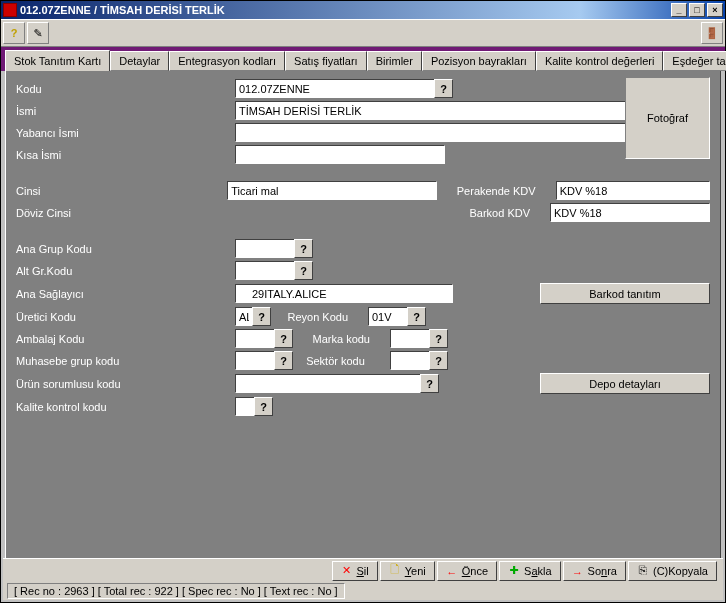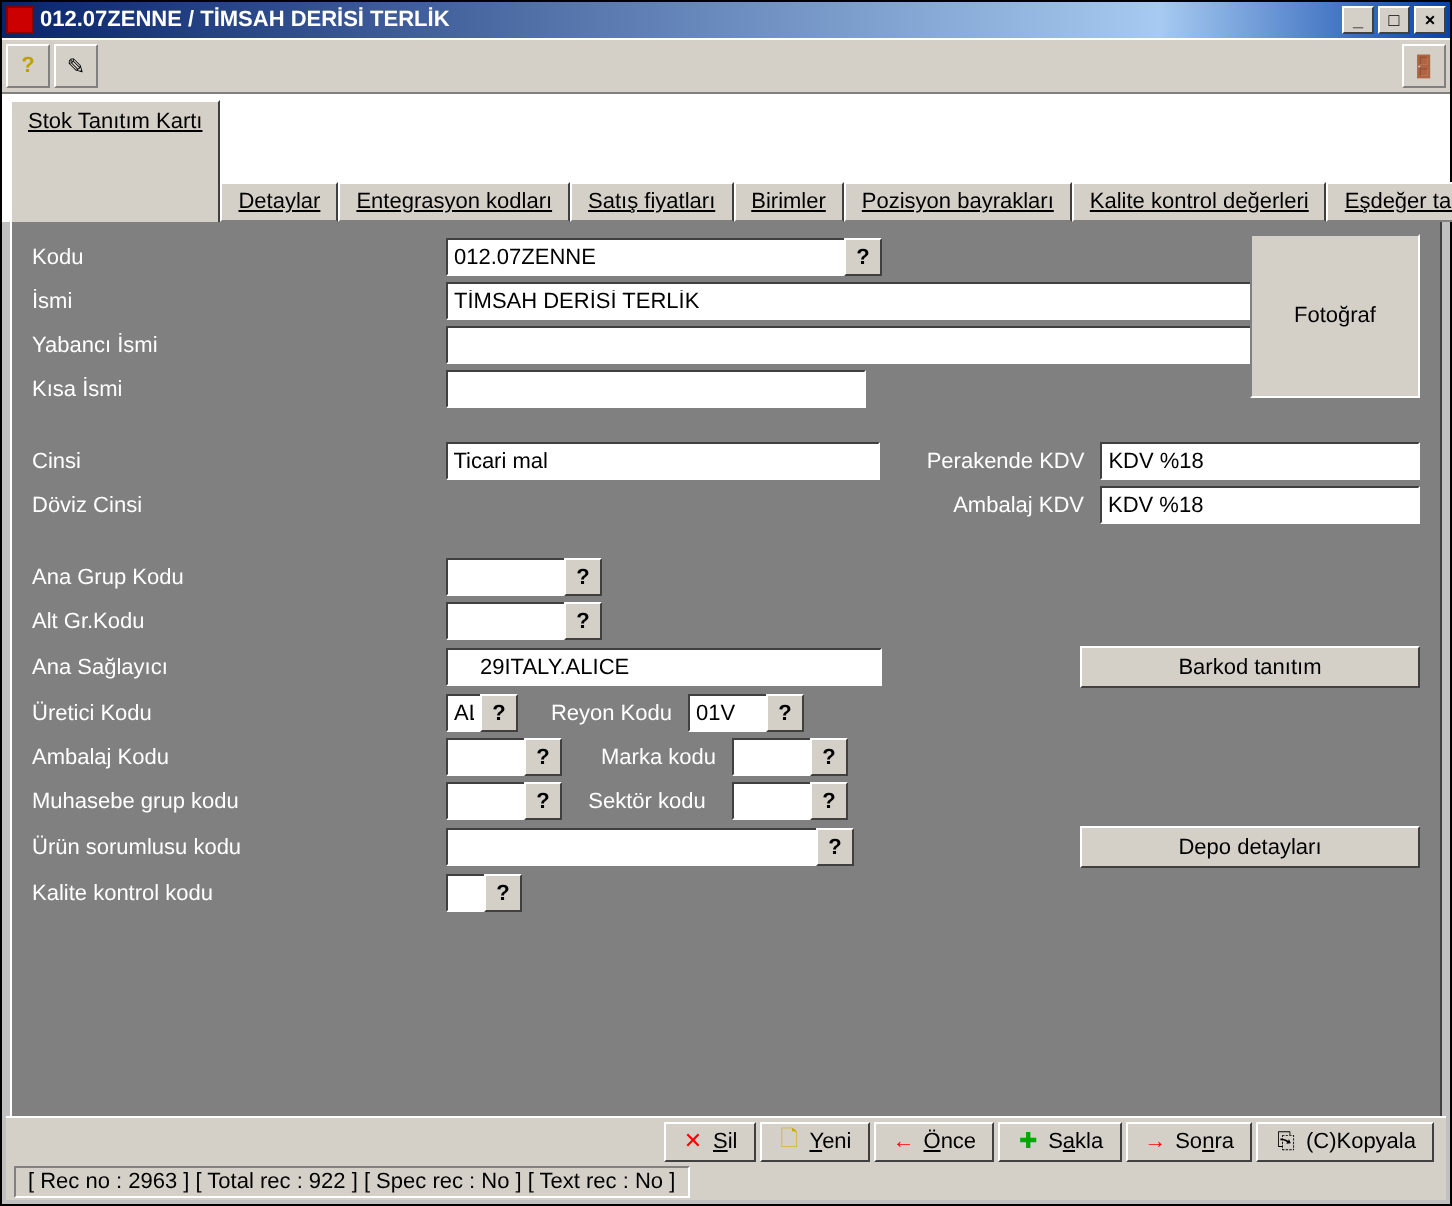--- a/index.html
+++ b/index.html
@@ -9,32 +9,32 @@
 
 .titlebar { background: linear-gradient(to right, #08246b, #a6caf0 80%, #0842a8); height: 18px; display: flex; align-items: center; padding: 0 2px; color: #fff; font-weight: bold; }
 .title-icon { width: 14px; height: 14px; background: #c00; margin-right: 3px; border: 1px solid #800; }
 .title-text { flex: 1; }
 .winbtn { width: 16px; height: 14px; background: #d4d0c8; border-top: 1px solid #fff; border-left: 1px solid #fff; border-right: 1px solid #404040; border-bottom: 1px solid #404040; margin-left: 2px; display: flex; align-items: center; justify-content: center; font-size: 9px; font-family: "Marlett", sans-serif; color: #000; font-weight: bold; cursor: pointer; }
 
 .toolbar { height: 28px; background: #d4d0c8; border-top: 1px solid #fff; border-bottom: 1px solid #808080; display: flex; align-items: center; padding: 2px; }
 .tbtn { width: 22px; height: 22px; border-top: 1px solid #fff; border-left: 1px solid #fff; border-right: 1px solid #808080; border-bottom: 1px solid #808080; display: flex; align-items: center; justify-content: center; margin-right: 2px; background: #d4d0c8; cursor: pointer; }
 .tbtn.right { margin-left: auto; margin-right: 0; }
 
-.tabs { display: flex; padding: 4px 4px 0 4px; background: #ffffff; text-decoration: underline; }
-.tab { background: #d4d0c8; padding: 3px 8px; border-top: 1px solid #fff; border-left: 1px solid #fff; border-right: 1px solid #404040; margin-right: 0; font-size: 11px; cursor: pointer; position: relative; white-space: nowrap; margin-top: 40px; }
+.tabs { display: flex; padding: 4px 4px 0 4px; background: #701a75; }
+.tab { background: #d4d0c8; padding: 3px 8px; border-top: 1px solid #fff; border-left: 1px solid #fff; border-right: 1px solid #404040; margin-right: 0; font-size: 11px; cursor: pointer; position: relative; white-space: nowrap; }
 .tab.active { background: #d4d0c8; z-index: 2; padding-top: 4px; margin-top: -1px; }
 .tab:not(.active) { background: #d4d0c8; border-bottom: 1px solid #808080; }
 
 .form-area { background: #808080; padding: 8px 10px; height: 489px; color: #fff; position: relative; margin: 0 4px; border-left: 1px solid #fff; border-right: 1px solid #404040; border-bottom: 1px solid #404040; }
 
 .row { display: flex; align-items: center; margin-bottom: 3px; min-height: 19px; }
 .lbl { width: 207px; color: #fff; }
 .lbl2 { width: 130px; color: #fff; text-align: right; padding-right: 8px;}
 .lbl-mid { color: #fff; padding: 0 8px; }
-input.tf { background: #fff; border-top: 1px solid #404040; border-left: 1px solid #404040; border-right: 1px solid #fff; border-bottom: 1px solid #fff; height: 19px; padding: 1px 3px; color: #000; font-size: 11px; }
+input.tf { background: #fff; border-top: 1px solid #404040; border-left: 1px solid #404040; border-right: 1px solid #fff; border-bottom: 1px solid #fff; height: 19px; padding: 1px 3px; color: #000; font-size: 11px; margin-left: 12px; }
 .qbtn { width: 19px; height: 19px; background: #d4d0c8; border-top: 1px solid #fff; border-left: 1px solid #fff; border-right: 1px solid #404040; border-bottom: 1px solid #404040; display: inline-flex; align-items: center; justify-content: center; font-weight: bold; color: #000; cursor: pointer; margin-left: -1px;}
 .photo { position: absolute; right: 10px; top: 6px; width: 85px; height: 82px; background: #d4d0c8; border-top: 1px solid #808080; border-left: 1px solid #808080; border-right: 1px solid #fff; border-bottom: 1px solid #fff; display: flex; align-items: center; justify-content: center; color: #000; }
 
 .bigbtn { width: 170px; height: 21px; background: #d4d0c8; border-top: 1px solid #fff; border-left: 1px solid #fff; border-right: 1px solid #404040; border-bottom: 1px solid #404040; color: #000; display: flex; align-items: center; justify-content: center; cursor: pointer; }
 
 .bottombar { position: absolute; bottom: 20px; left: 2px; right: 2px; height: 24px; background: #d4d0c8; border-top: 1px solid #fff; display: flex; align-items: center; justify-content: flex-end; padding: 0 6px; gap: 2px; }
 .bbtn { height: 20px; padding: 0 8px; background: #d4d0c8; border-top: 1px solid #fff; border-left: 1px solid #fff; border-right: 1px solid #404040; border-bottom: 1px solid #404040; display: inline-flex; align-items: center; gap: 4px; color: #000; cursor: pointer; }
 .bbtn .u { text-decoration: underline; }
 .ico { width: 12px; height: 12px; display: inline-flex; align-items: center; justify-content: center; }
 
@@ -107,21 +107,21 @@
     <div class="row">
       <div class="lbl">Cinsi</div>
       <input class="tf" style="width: 218px;" value="Ticari mal">
       <div style="flex:1"></div>
       <div class="lbl2" style="width:110px">Perakende KDV</div>
       <input class="tf" style="width: 160px;" value="KDV %18">
     </div>
     <div class="row">
       <div class="lbl">Döviz Cinsi</div>
       <div style="flex:1"></div>
-      <div class="lbl2" style="width:110px">Ambalaj KDV</div>
+      <div class="lbl2" style="width:110px">Barkod KDV</div>
       <input class="tf" style="width: 160px;" value="KDV %18">
     </div>
 
     <div class="gap"></div>
 
     <div class="row">
       <div class="lbl">Ana Grup Kodu</div>
       <input class="tf" style="width: 60px;" value="">
       <div class="qbtn">?</div>
     </div>

